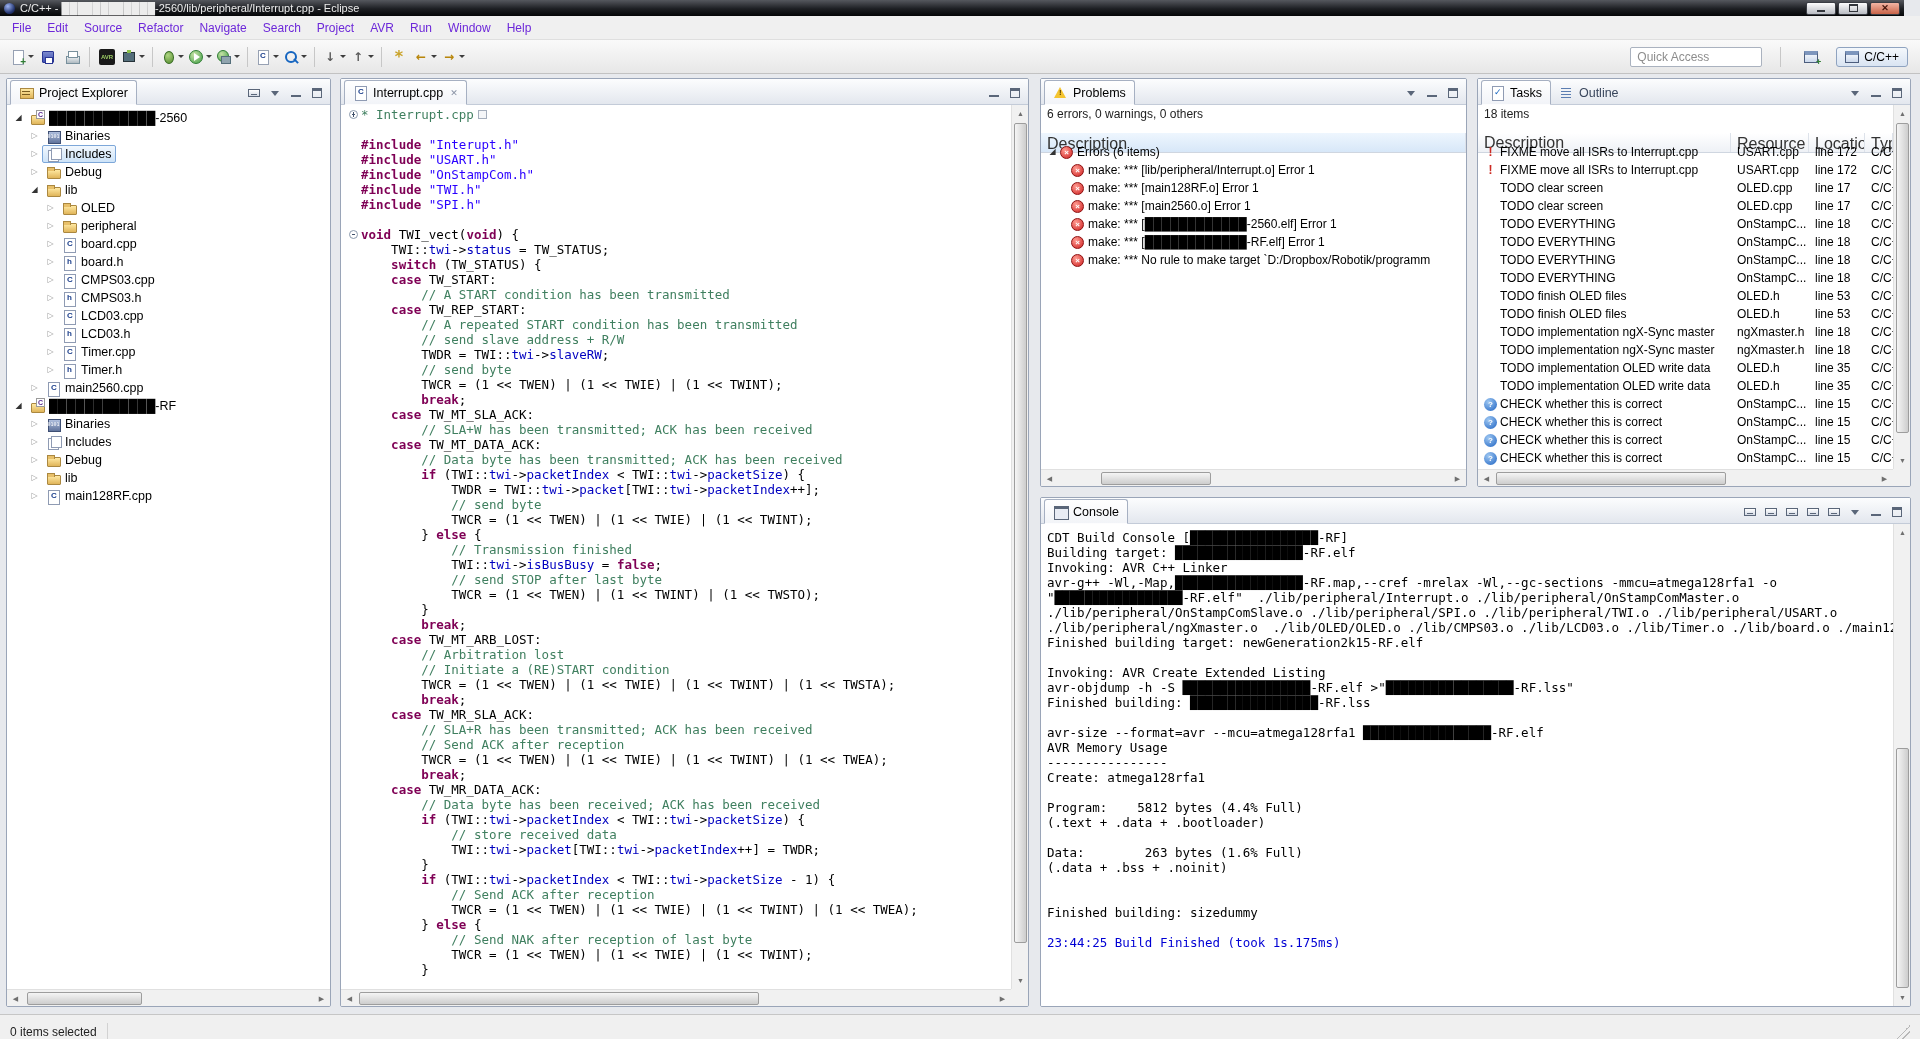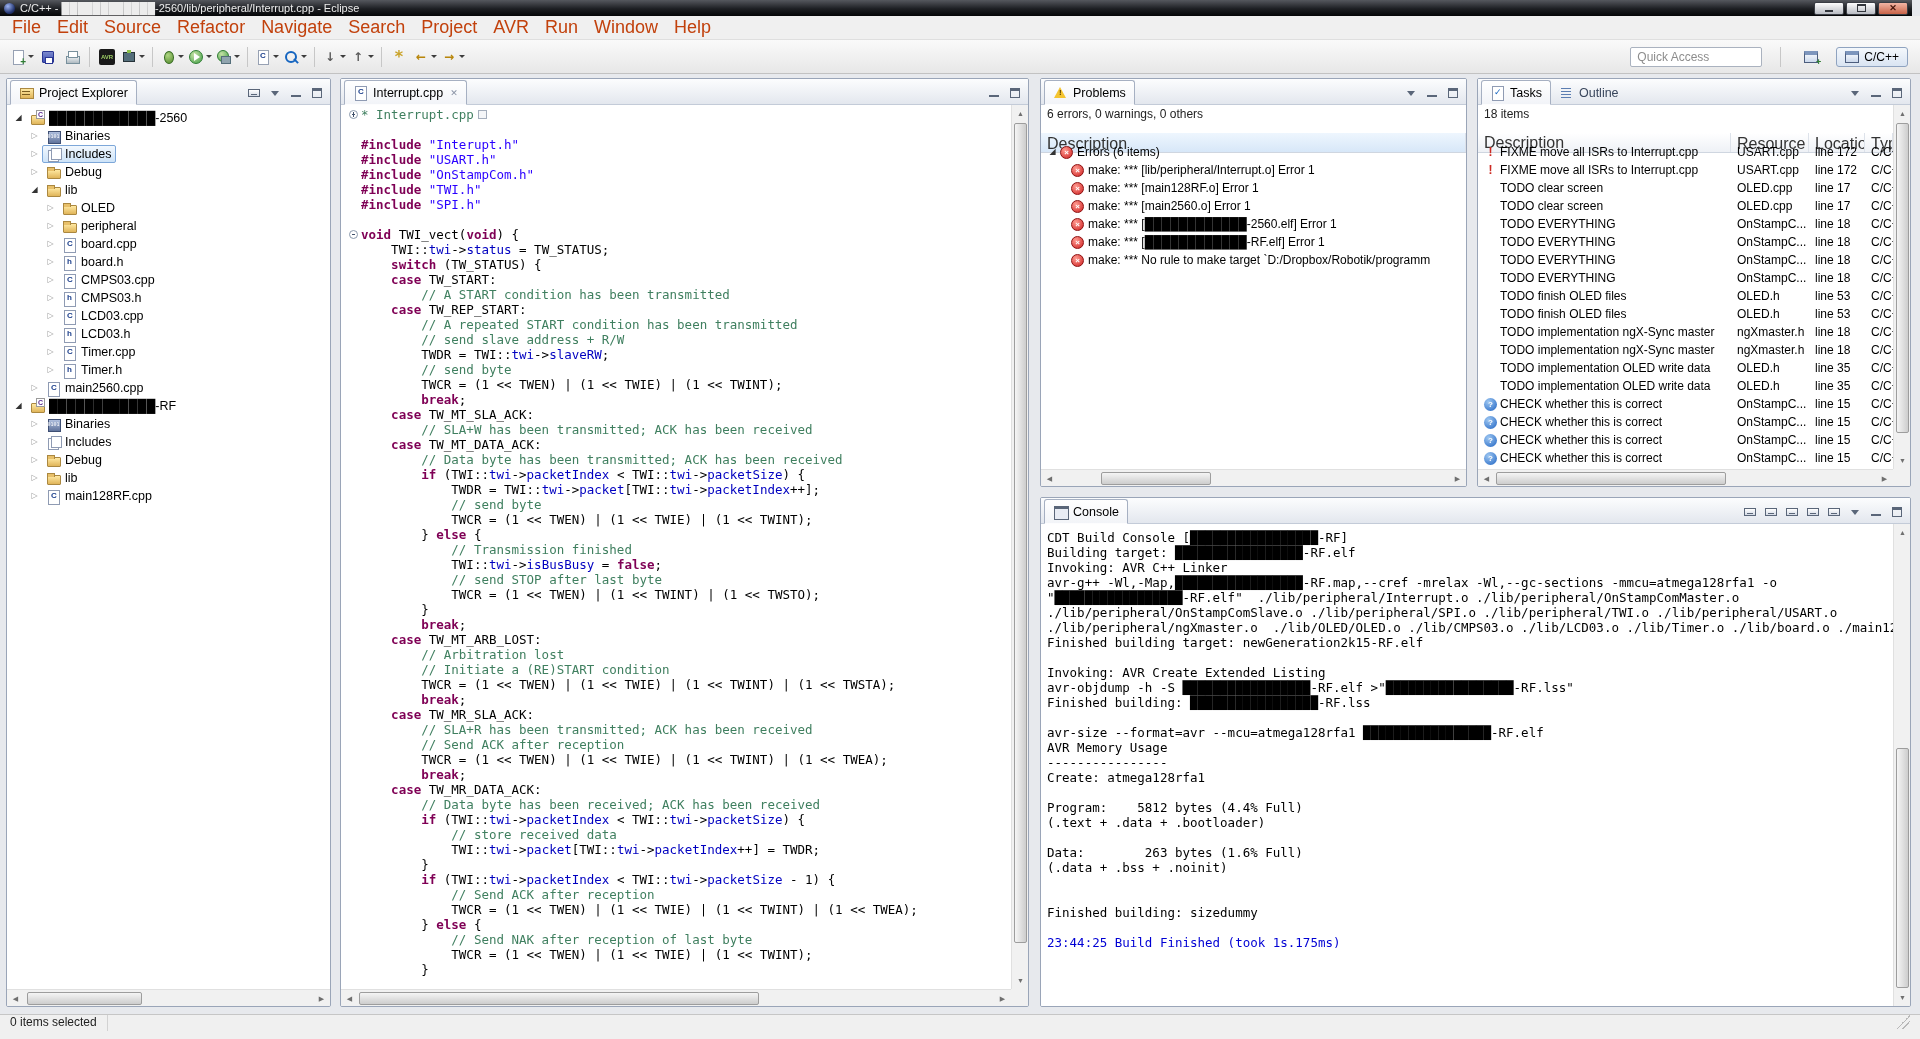--- a/index.html
+++ b/index.html
@@ -1,31 +1,31 @@
 <!DOCTYPE html>
 <html><head>
 <meta charset="utf-8">
 <style>
 *{margin:0;padding:0;box-sizing:border-box}
 html,body{width:1920px;height:1039px;overflow:hidden;font-family:"Liberation Sans",sans-serif;font-size:13px;color:#000}
 body{background:#e7e9ed;position:relative}
 
 
-.titlebar{position:absolute;left:0;top:0;right:8px;height:16px;background:linear-gradient(#55585e,#1d1f23 55%,#050608);display:flex;align-items:center;gap:5px;padding:0 4px;color:#ececec;font-size:11px;line-height:16px}
+.titlebar{position:absolute;left:0;top:0;right:16px;height:16px;background:linear-gradient(#55585e,#1d1f23 55%,#050608);display:flex;align-items:center;gap:5px;padding:0 4px;color:#ececec;font-size:11px;line-height:16px}
 .app-icon{width:11px;height:11px;border-radius:50%;background:radial-gradient(circle at 35% 30%,#9db4f2,#23346f 65%,#0a1030);flex:none}
 .title-text{white-space:nowrap;overflow:hidden}
 .win-btns{margin-left:auto;display:flex;gap:2px}
 .win-btn{width:30px;height:13px;border:1px solid #3a3d44;border-radius:2px;background:linear-gradient(#fdfdfd,#b9bcc3);display:flex;align-items:center;justify-content:center}
 .win-btn.close{background:linear-gradient(#f2b5a4,#c96449)}
 .glyph-min{width:8px;height:2px;background:#33363c;margin-top:5px}
 .glyph-max{width:9px;height:8px;border:1px solid #33363c;border-top:2px solid #33363c}
 .glyph-close{font-size:9px;line-height:9px;color:#43130a;font-weight:bold}
 
 .menubar{position:absolute;top:16px;left:0;right:0;height:24px;background:#f0f0f0;border-bottom:1px solid #dfdfdf;display:flex;align-items:center;padding:0 4px}
-.menu-item{padding:3px 8px;font-size:18px;color:#c2410c;border-radius:2px}
+.menu-item{padding:3px 8px;font-size:12px;color:#6d28d9;border-radius:2px}
 
 .toolbar{position:absolute;top:40px;left:0;right:0;height:34px;background:linear-gradient(#fafafa,#e7e7e7);border-bottom:1px solid #c2c2c2;display:flex;align-items:center;padding:0 8px}
 .toolbar-left{display:flex;align-items:center}
 .toolbar-right{margin-left:auto;display:flex;align-items:center;gap:13px;padding-right:4px}
 .tbtn{height:24px;min-width:24px;display:flex;align-items:center;justify-content:center;gap:2px;padding:0 2px;border-radius:3px}
 .tsep{width:1px;height:20px;background:#c7c7c7;margin:0 5px;flex:none}
 .ddn{width:0;height:0;border-left:3px solid transparent;border-right:3px solid transparent;border-top:3px solid #3d3d3d}
 .qa-input{width:132px;height:20px;border:1px solid #aab2bf;border-radius:2px;background:#fff;font:12px "Liberation Sans",sans-serif;padding:0 6px;color:#333}
 .qa-input::placeholder{color:#8d8d8d}
 .persp-btn{display:flex;align-items:center;gap:5px;padding:2px 8px;border:1px solid #8fa3c0;border-radius:3px;background:linear-gradient(#f4f8fc,#d9e4f2);font-size:12px}
@@ -154,21 +154,21 @@
 .vscroll{position:absolute;top:0;right:0;bottom:17px;width:17px;background:#f1f1f1;border-left:1px solid #e0e0e0}
 .vscroll.full{bottom:0}
 .sb-btn{position:absolute;width:17px;height:17px;display:flex;align-items:center;justify-content:center;font-size:7px;color:#6f6f6f}
 .sb-btn.left{left:0;top:0}.sb-btn.right{right:0;top:0}
 .sb-btn.up{top:0;left:0}.sb-btn.down{bottom:0;left:0}
 .sb-thumb-h{position:absolute;top:2px;height:13px;background:linear-gradient(#f5f5f5,#cdcdcd);border:1px solid #9d9d9d;border-radius:2px}
 .sb-thumb-v{position:absolute;left:2px;width:13px;background:linear-gradient(90deg,#f5f5f5,#cdcdcd);border:1px solid #9d9d9d;border-radius:2px}
 .sb-corner{position:absolute;right:0;bottom:0;width:17px;height:17px;background:#f1f1f1}
 
 
-.statusbar{position:absolute;left:0;right:0;bottom:0;height:25px;background:#f0f0f0;border-top:1px solid #c6c6c6;display:flex;align-items:flex-start;font-size:12px;color:#222;padding:0 10px}
+.statusbar{position:absolute;left:0;right:0;bottom:0;height:25px;background:#f0f0f0;border-top:1px solid #c6c6c6;display:flex;align-items:flex-end;font-size:12px;color:#222;padding:0 10px}
 .sb-sep{width:1px;height:16px;background:#d2d2d2;margin:0 10px}
 .grip{margin-left:auto;width:14px;height:14px;background:linear-gradient(135deg,transparent 50%,#b8b8b8 50%,#b8b8b8 55%,transparent 55%,transparent 70%,#b8b8b8 70%,#b8b8b8 75%,transparent 75%)}
 </style>
 </head>
 <body>
 
 <div class="titlebar">
   <span class="app-icon"></span>
   <span class="title-text">C/C++ - ████████████-2560/lib/peripheral/Interrupt.cpp - Eclipse</span>
   <span class="win-btns">

